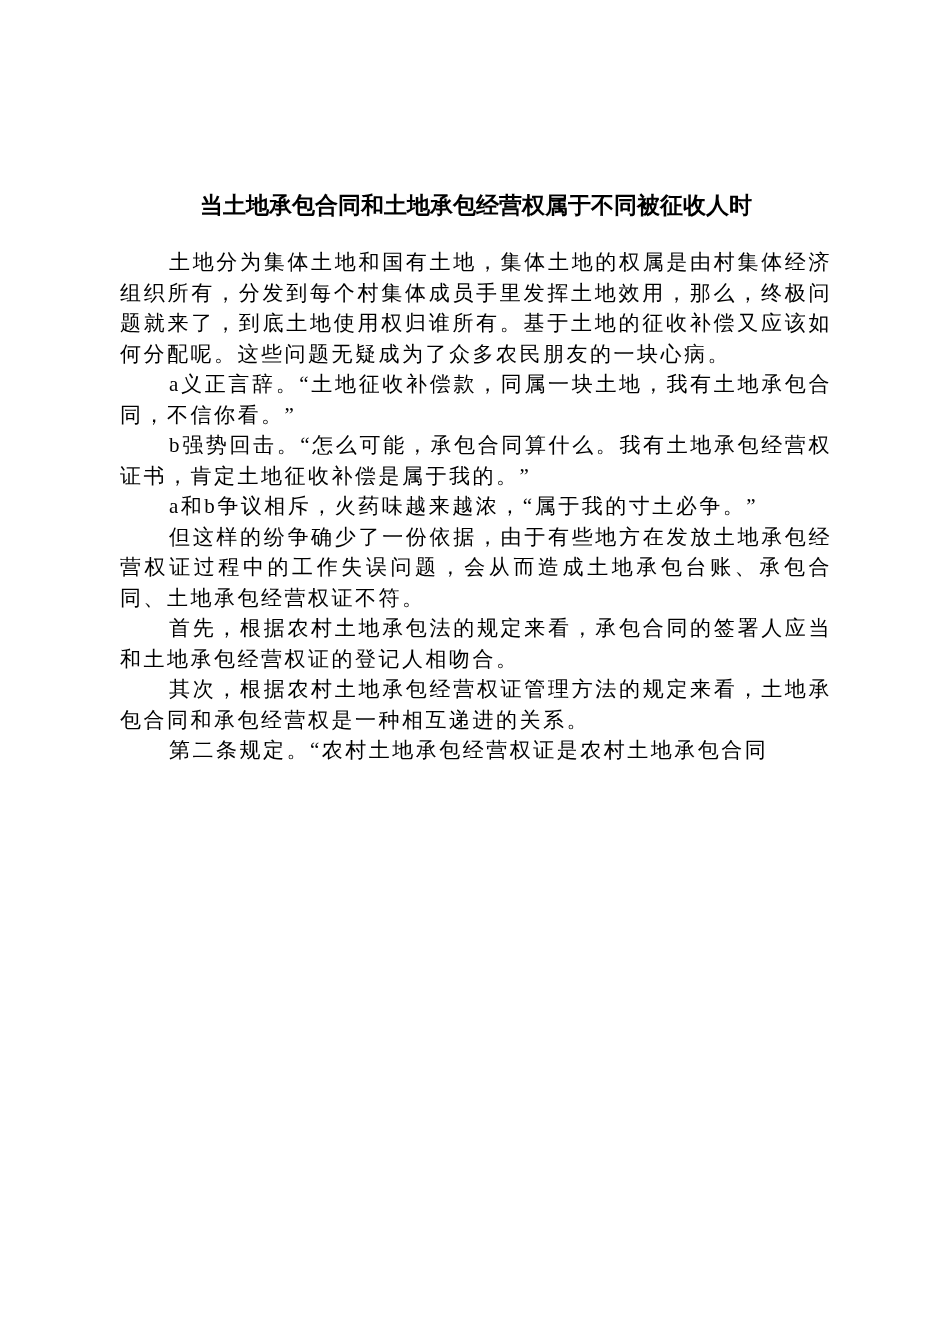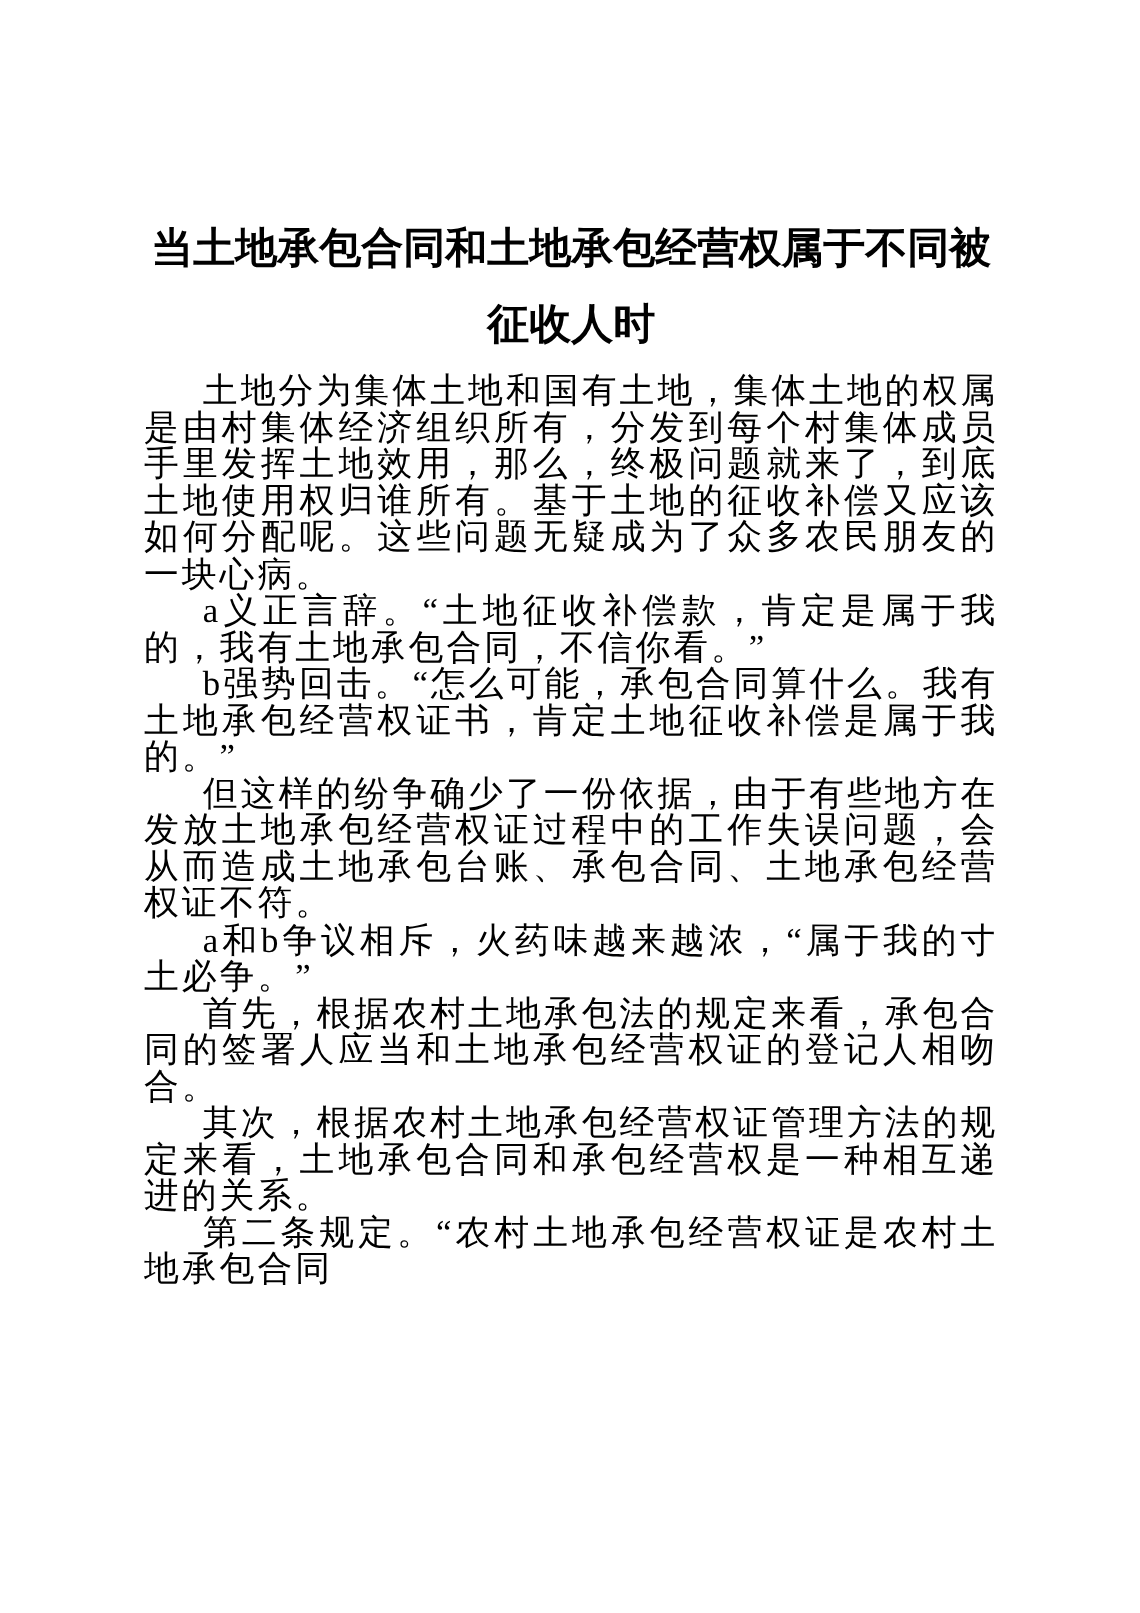--- a/index.html
+++ b/index.html
@@ -13,49 +13,49 @@
       height: 1344px;
       box-sizing: border-box;
       background: #ffffff;
       padding: 175px 118px 40px 120px;
       overflow: hidden;
       font-family: "Liberation Serif", "DejaVu Serif", serif;
       color: #000000;
     }
     .doc-title {
       margin: 0 0 8px 0;
-      font-size: 35px;
+      font-size: 23px;
       font-weight: 700;
       line-height: 64px;
       text-align: center;
       letter-spacing: 0px;
-      font-family: Liberation Serif, serif;
+      font-family: Liberation Mono, monospace;
     }
     .doc-body {
       width: 712px;
     }
     .para {
       margin: 0;
-      font-size: 29px;
+      font-size: 21px;
       line-height: 30.5px;
       letter-spacing: 2.5px;
       text-align: justify;
       text-justify: inter-ideograph;
       text-indent: 49px;
       word-break: normal;
     }
   </style>
 </head>
 <body>
 
 <div class="page">
   <h1 class="doc-title">当土地承包合同和土地承包经营权属于不同被征收人时</h1>
   <div class="doc-body">
     <p class="para">土地分为集体土地和国有土地，集体土地的权属是由村集体经济组织所有，分发到每个村集体成员手里发挥土地效用，那么，终极问题就来了，到底土地使用权归谁所有。基于土地的征收补偿又应该如何分配呢。这些问题无疑成为了众多农民朋友的一块心病。</p>
-    <p class="para">a义正言辞。“土地征收补偿款，肯定是属于我的，我有土地承包合同，不信你看。”</p>
+    <p class="para">a义正言辞。“土地征收补偿款，同属一块土地，我有土地承包合同，不信你看。”</p>
     <p class="para">b强势回击。“怎么可能，承包合同算什么。我有土地承包经营权证书，肯定土地征收补偿是属于我的。”</p>
+    <p class="para">a和b争议相斥，火药味越来越浓，“属于我的寸土必争。”</p>
     <p class="para">但这样的纷争确少了一份依据，由于有些地方在发放土地承包经营权证过程中的工作失误问题，会从而造成土地承包台账、承包合同、土地承包经营权证不符。</p>
-    <p class="para">a和b争议相斥，火药味越来越浓，“属于我的寸土必争。”</p>
     <p class="para">首先，根据农村土地承包法的规定来看，承包合同的签署人应当和土地承包经营权证的登记人相吻合。</p>
     <p class="para">其次，根据农村土地承包经营权证管理方法的规定来看，土地承包合同和承包经营权是一种相互递进的关系。</p>
     <p class="para">第二条规定。“农村土地承包经营权证是农村土地承包合同</p>
   </div>
 </div>
 
 </body></html>

